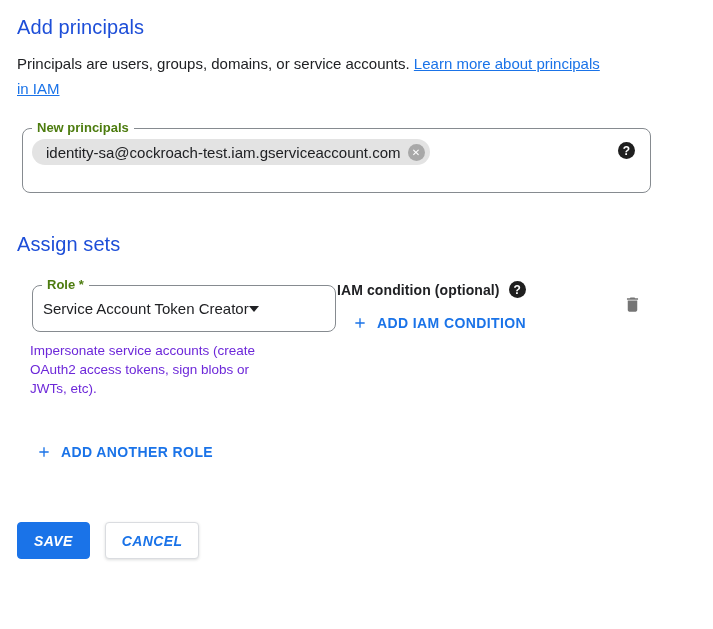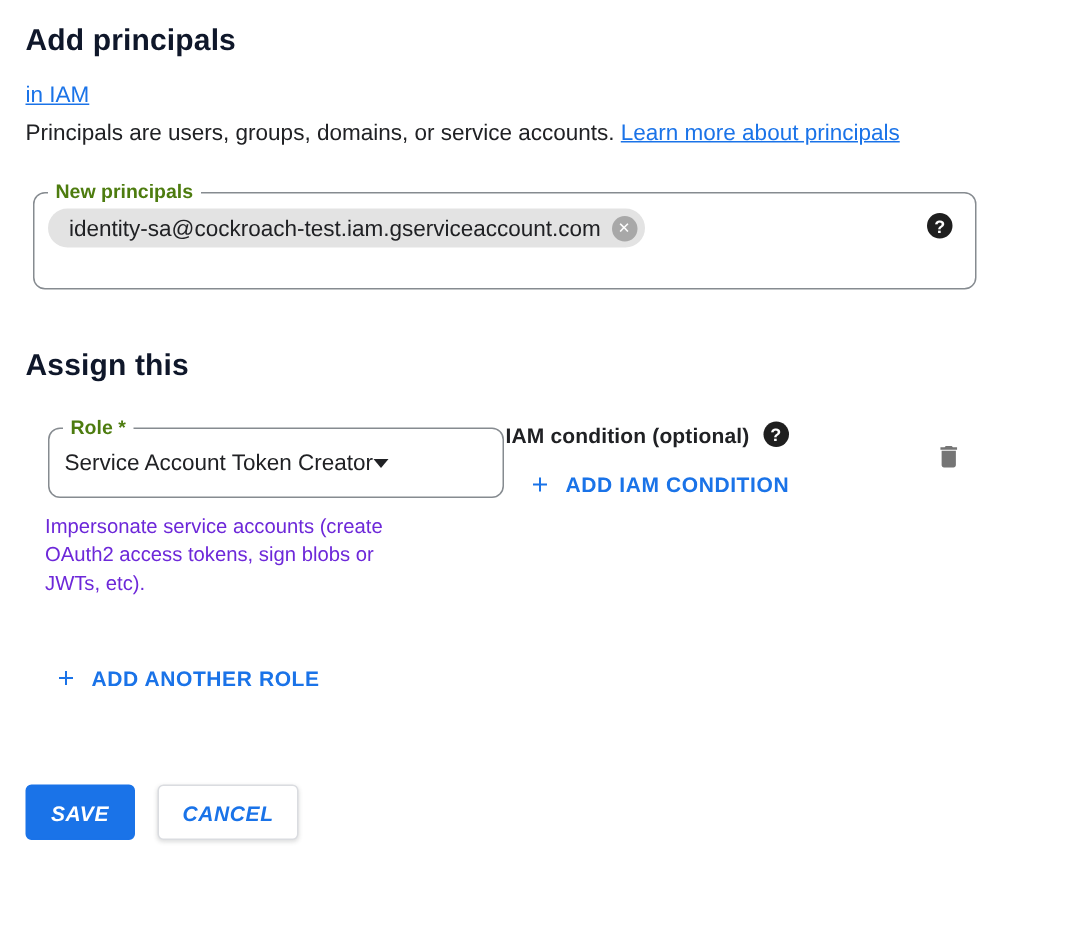--- a/index.html
+++ b/index.html
@@ -7,22 +7,22 @@
   body {
     font-family: "Liberation Sans", sans-serif;
     background: #ffffff;
     color: #202124;
     overflow: hidden;
   }
   .page { padding: 16px 17px 0 17px; position: relative; }
 
   h1.section-title {
     font-size: 20px;
-    font-weight: 700;
-    color: #0f172a;
+    font-weight: 400;
+    color: #1d4ed8;
     letter-spacing: 0.1px;
   }
   .desc-block { margin-top: 12px; font-size: 15px; line-height: 25px; color: #202124; }
   .desc-line { white-space: nowrap; }
   a.link {
     color: #1a73e8;
     text-decoration: underline;
     cursor: pointer;
   }
 
@@ -176,38 +176,38 @@
 </style>
 </head>
 <body>
 
 <div class="page">
 
   <h1 class="section-title">Add principals</h1>
 
   <div class="desc-block">
     <div class="desc-line">
-      <a class="link">in IAM</a>
-    </div>
-    <div class="desc-line">
       <span>Principals are users, groups, domains, or service accounts.</span>
       <a class="link">Learn more about principals</a>
+    </div>
+    <div class="desc-line">
+      <a class="link">in IAM</a>
     </div>
   </div>
 
   <div class="outlined principals-field">
     <span class="notch-label">New principals</span>
     <span class="chip">
       <span>identity-sa@cockroach-test.iam.gserviceaccount.com</span>
       <span class="chip-remove">✕</span>
     </span>
     <span class="help-icon field-help">?</span>
   </div>
 
-  <h1 class="section-title assign-title">Assign this</h1>
+  <h1 class="section-title assign-title">Assign sets</h1>
 
 
   <div class="role-row">
 
     <div class="role-col">
       <div class="outlined role-select">
         <span class="notch-label">Role *</span>
         <span class="role-value">Service Account Token Creator</span>
         <span class="dropdown-arrow"></span>
       </div>

